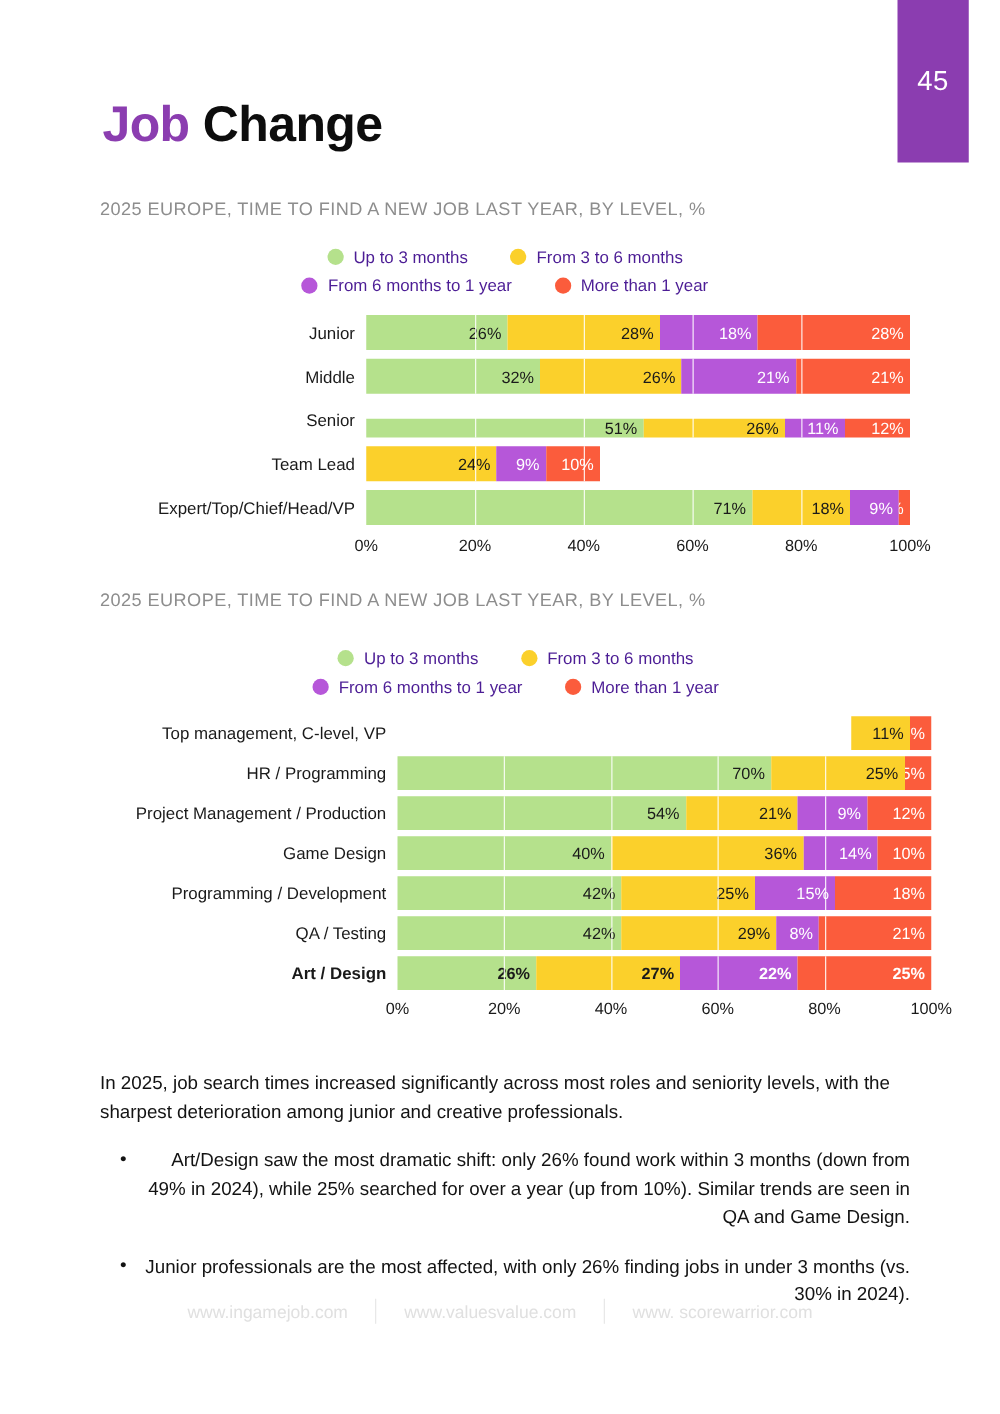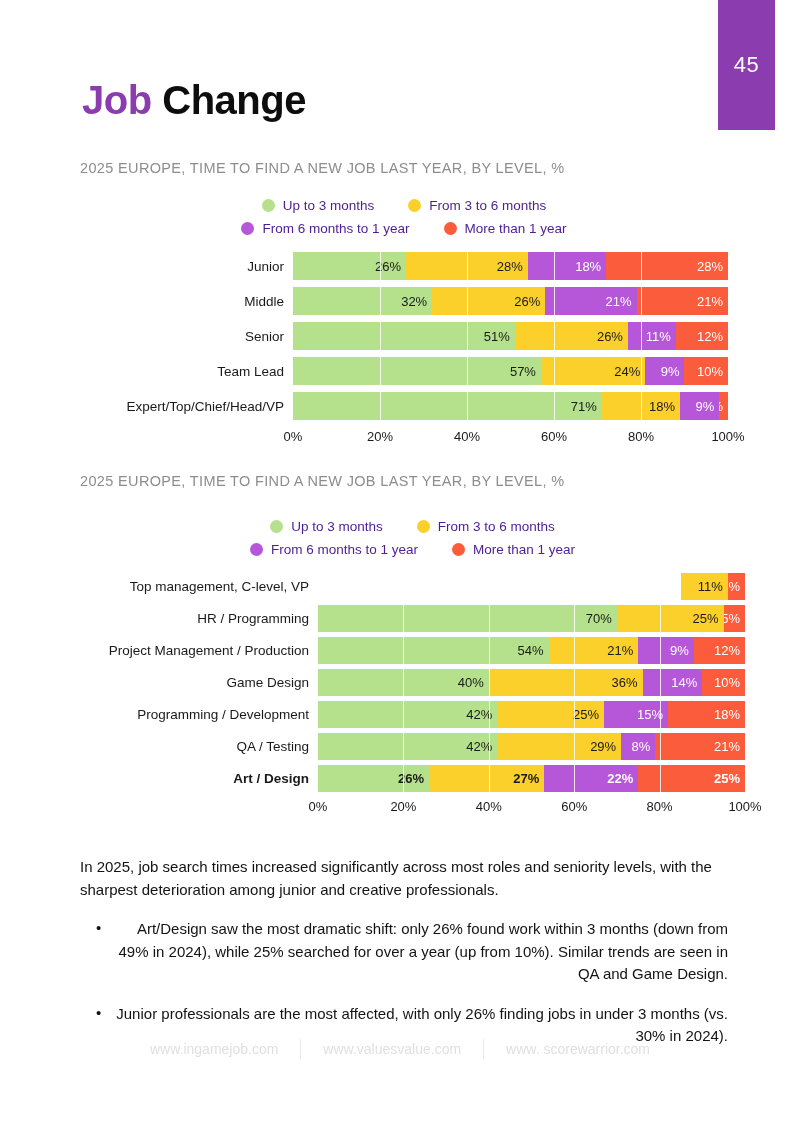--- a/index.html
+++ b/index.html
@@ -169,37 +169,36 @@
             <div class="gridlines">
               <i style="left: 20%;"></i>
               <i style="left: 40%;"></i>
               <i style="left: 60%;"></i>
               <i style="left: 80%;"></i>
             </div>
           </div>
         </div>
         <div class="chart-row" style="margin-bottom: 7px;">
           <div class="row-label" style="width: 213px;">Senior</div>
-          <div class="bar" style="height: 28px;">
+          <div class="bar" style="height: 28px; align-items: flex-end;">
             <div class="seg dark" style="flex: 0 0 51%; background: rgb(181, 225, 140);">51%</div>
             <div class="seg dark" style="flex: 0 0 26%; background: rgb(251, 208, 43);">26%</div>
             <div class="seg light" style="flex: 0 0 11%; background: rgb(182, 87, 217);">11%</div>
             <div class="seg light" style="flex: 0 0 12%; background: rgb(251, 92, 60);">12%</div>
             <div class="gridlines">
               <i style="left: 20%;"></i>
               <i style="left: 40%;"></i>
               <i style="left: 60%;"></i>
               <i style="left: 80%;"></i>
             </div>
           </div>
         </div>
         <div class="chart-row" style="margin-bottom: 7px;">
           <div class="row-label" style="width: 213px;">Team Lead</div>
           <div class="bar" style="height: 28px;">
-            <div class="seg dark" style="flex: 0 0 57%; background: rgb(181, 225, 140);">57%</div>
             <div class="seg dark" style="flex: 0 0 24%; background: rgb(251, 208, 43);">24%</div>
             <div class="seg light" style="flex: 0 0 9%; background: rgb(182, 87, 217);">9%</div>
             <div class="seg light" style="flex: 0 0 10%; background: rgb(251, 92, 60);">10%</div>
             <div class="gridlines">
               <i style="left: 20%;"></i>
               <i style="left: 40%;"></i>
               <i style="left: 60%;"></i>
               <i style="left: 80%;"></i>
             </div>
           </div>

